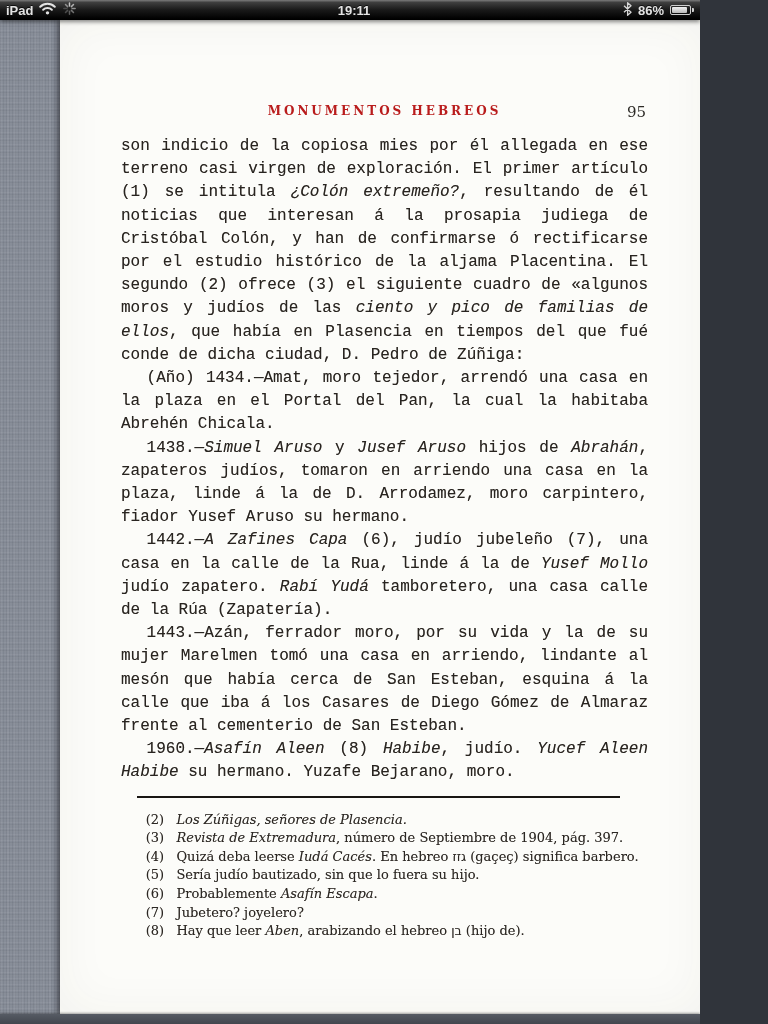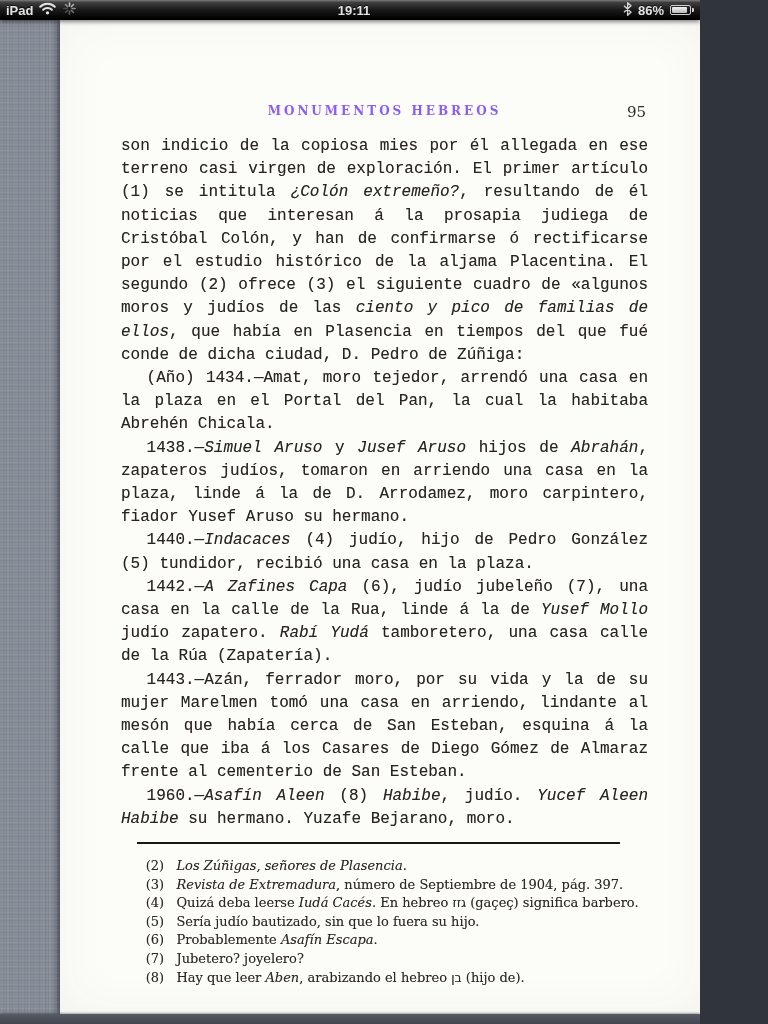--- a/index.html
+++ b/index.html
@@ -33,21 +33,21 @@
   .page {
     position:absolute; top:20px; left:60px; width:644px; height:994px; z-index:10;
     background:#fcfcf9;
     box-shadow: -3px 0 5px rgba(10,12,16,0.45), 3px 0 5px rgba(10,12,16,0.5),
                 inset 0 0 50px rgba(60,50,30,0.05);
   }
   .page-inner { padding: 84px 56px 0 61px; color:#262320; }
   .page-header { position:relative; height:18px;
     font-family:"DejaVu Serif","Liberation Serif",serif; }
   .running-title { position:absolute; left:0; right:0; text-align:center;
-    font-size:12px; letter-spacing:3px; font-weight:600; color:#8b5cf6; }
+    font-size:12px; letter-spacing:3px; font-weight:600; color:#b91c1c; }
   .page-number { position:absolute; right:2px; top:-1px; font-size:15px; color:#2c2a26; }
   .body-text {
     margin-top:13px;
     font-family:Liberation Mono, monospace;
     font-size:16px; line-height:23.2px; text-align:justify;
     color:#282420; text-shadow:0 0 0.6px rgba(40,30,20,0.4);
   }
   .body-text p.indent { text-indent:1.6em; }
   .footnote-rule { border:none; border-top:2px solid #191613;
     margin:11px 28px 13px 16px; }
@@ -115,21 +115,20 @@
   <div class="page">
     <div class="page-inner">
       <div class="page-header">
         <span class="running-title">MONUMENTOS HEBREOS</span>
         <span class="page-number">95</span>
       </div>
       <div class="body-text">
           <p><span>son indicio de la copiosa mies por él allegada en ese terreno casi virgen de exploración. El primer artículo (1) se intitula </span><i>¿Colón extremeño?</i><span>, resultando de él noticias que interesan á la prosapia judiega de Cristóbal Colón, y han de confirmarse ó rectificarse por el estudio histórico de la aljama Placentina. El segundo (2) ofrece (3) el siguiente cuadro de «algunos moros y judíos de las </span><i>ciento y pico de familias de ellos</i><span>, que había en Plasencia en tiempos del que fué conde de dicha ciudad, D. Pedro de Zúñiga:</span></p>
           <p class="indent"><span>(Año) 1434.—Amat, moro tejedor, arrendó una casa en la plaza en el Portal del Pan, la cual la habitaba Abrehén Chicala.</span></p>
           <p class="indent"><span>1438.—</span><i>Simuel Aruso</i><span> y </span><i>Jusef Aruso</i><span> hijos de </span><i>Abrahán</i><span>, zapateros judíos, tomaron en arriendo una casa en la plaza, linde á la de D. Arrodamez, moro carpintero, fiador Yusef Aruso su hermano.</span></p>
-          <p class="indent"><span>1440.—</span><i>Indacaces</i><span> (4) judío, hijo de Pedro González (5) tundidor, recibió una casa en la plaza.</span></p>
           <p class="indent"><span>1442.—</span><i>A Zafines Capa</i><span> (6), judío jubeleño (7), una casa en la calle de la Rua, linde á la de </span><i>Yusef Mollo</i><span> judío zapatero. </span><i>Rabí Yudá</i><span> tamboretero, una casa calle de la Rúa (Zapatería).</span></p>
           <p class="indent"><span>1443.—Azán, ferrador moro, por su vida y la de su mujer Marelmen tomó una casa en arriendo, lindante al mesón que había cerca de San Esteban, esquina á la calle que iba á los Casares de Diego Gómez de Almaraz frente al cementerio de San Esteban.</span></p>
           <p class="indent"><span>1960.—</span><i>Asafín Aleen</i><span> (8) </span><i>Habibe</i><span>, judío. </span><i>Yucef Aleen Habibe</i><span> su hermano. Yuzafe Bejarano, moro.</span></p>
         </div>
       <hr class="footnote-rule">
       <div class="footnotes">
           <p><span class="fn-marker">(2)</span><i>Los Zúñigas, señores de Plasencia.</i></p>
           <p><span class="fn-marker">(3)</span><i>Revista de Extremadura</i><span>, número de Septiembre de 1904, pág. 397.</span></p>
           <p><span class="fn-marker">(4)</span><span>Quizá deba leerse </span><i>Iudá Cacés</i><span>. En hebreo </span><span class="hebrew">גזז</span><span> (gaçeç) significa barbero.</span></p>
           <p><span class="fn-marker">(5)</span><span>Sería judío bautizado, sin que lo fuera su hijo.</span></p>

